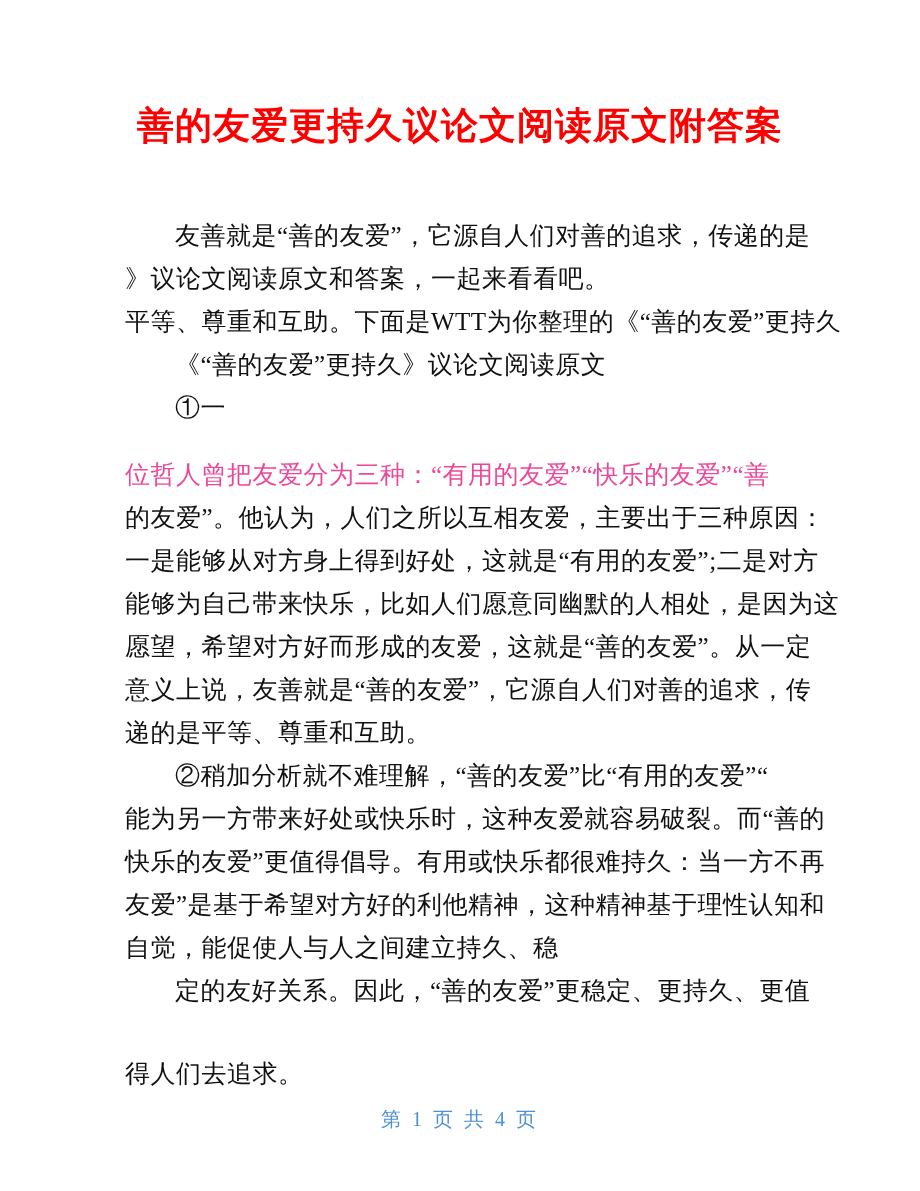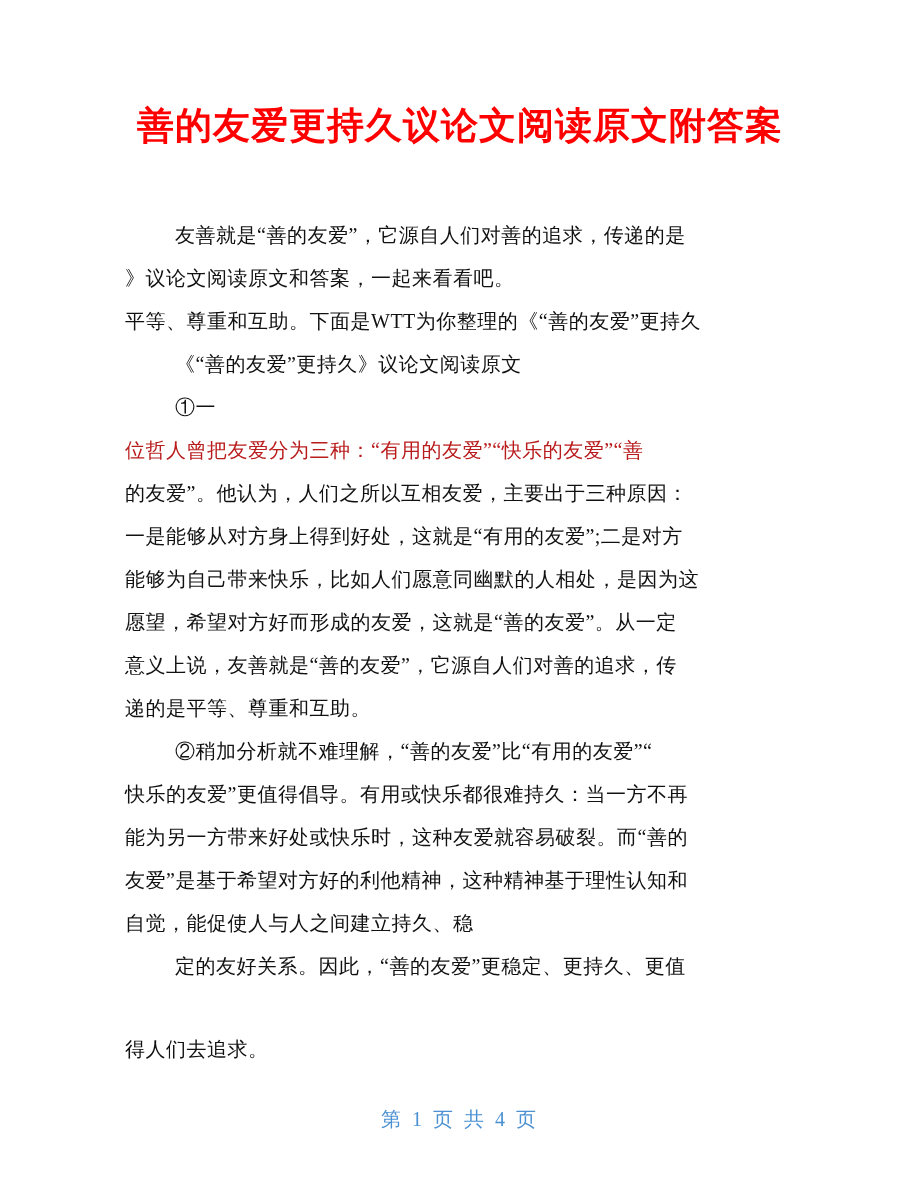--- a/index.html
+++ b/index.html
@@ -31,21 +31,21 @@
   }
   .doc-body {
     position: absolute;
     top: 214px;
     left: 125px;
     width: 672px;
   }
   .text-line {
     height: 43px;
     line-height: 43px;
-    font-size: 20px;
+    font-size: 25px;
     letter-spacing: 0.5px;
     white-space: nowrap;
     color: #111111;
   }
   .text-line.indent {
     padding-left: 50px;
   }
   .page-footer {
     position: absolute;
     top: 1106px;
@@ -62,30 +62,30 @@
 
 <div class="page">
   <h1 class="doc-title" style="color: rgb(255, 0, 0);">善的友爱更持久议论文阅读原文附答案</h1>
 
   <div class="doc-body">
       <div class="text-line indent" style="color: rgb(17, 17, 17);">友善就是“善的友爱”，它源自人们对善的追求，传递的是</div>
       <div class="text-line" style="color: rgb(17, 17, 17);">》议论文阅读原文和答案，一起来看看吧。</div>
       <div class="text-line" style="color: rgb(17, 17, 17);">平等、尊重和互助。下面是WTT为你整理的《“善的友爱”更持久</div>
       <div class="text-line indent" style="color: rgb(17, 17, 17);">《“善的友爱”更持久》议论文阅读原文</div>
       <div class="text-line indent" style="color: rgb(17, 17, 17);">①一</div>
-      <div class="text-line" style="color: #b91c1c;">位哲人曾把友爱分为三种：“有用的友爱”“快乐的友爱”“善</div>
+      <div class="text-line" style="color: #ec4899; margin-top: 24px;">位哲人曾把友爱分为三种：“有用的友爱”“快乐的友爱”“善</div>
       <div class="text-line" style="color: rgb(17, 17, 17);">的友爱”。他认为，人们之所以互相友爱，主要出于三种原因：</div>
       <div class="text-line" style="color: rgb(17, 17, 17);">一是能够从对方身上得到好处，这就是“有用的友爱”;二是对方</div>
       <div class="text-line" style="color: rgb(17, 17, 17);">能够为自己带来快乐，比如人们愿意同幽默的人相处，是因为这</div>
       <div class="text-line" style="color: rgb(17, 17, 17);">愿望，希望对方好而形成的友爱，这就是“善的友爱”。从一定</div>
       <div class="text-line" style="color: rgb(17, 17, 17);">意义上说，友善就是“善的友爱”，它源自人们对善的追求，传</div>
       <div class="text-line" style="color: rgb(17, 17, 17);">递的是平等、尊重和互助。</div>
       <div class="text-line indent" style="color: rgb(17, 17, 17);">②稍加分析就不难理解，“善的友爱”比“有用的友爱”“</div>
+      <div class="text-line" style="color: rgb(17, 17, 17);">能为另一方带来好处或快乐时，这种友爱就容易破裂。而“善的</div>
       <div class="text-line" style="color: rgb(17, 17, 17);">快乐的友爱”更值得倡导。有用或快乐都很难持久：当一方不再</div>
-      <div class="text-line" style="color: rgb(17, 17, 17);">能为另一方带来好处或快乐时，这种友爱就容易破裂。而“善的</div>
       <div class="text-line" style="color: rgb(17, 17, 17);">友爱”是基于希望对方好的利他精神，这种精神基于理性认知和</div>
       <div class="text-line" style="color: rgb(17, 17, 17);">自觉，能促使人与人之间建立持久、稳</div>
       <div class="text-line indent" style="color: rgb(17, 17, 17);">定的友好关系。因此，“善的友爱”更稳定、更持久、更值</div>
       <div class="text-line" style="color: rgb(17, 17, 17); margin-top: 40px;">得人们去追求。</div>
     </div>
 
   <div class="page-footer" style="color: rgb(74, 144, 210);">
     <span>第 1 页 共 4 页</span>
   </div>
 </div>

